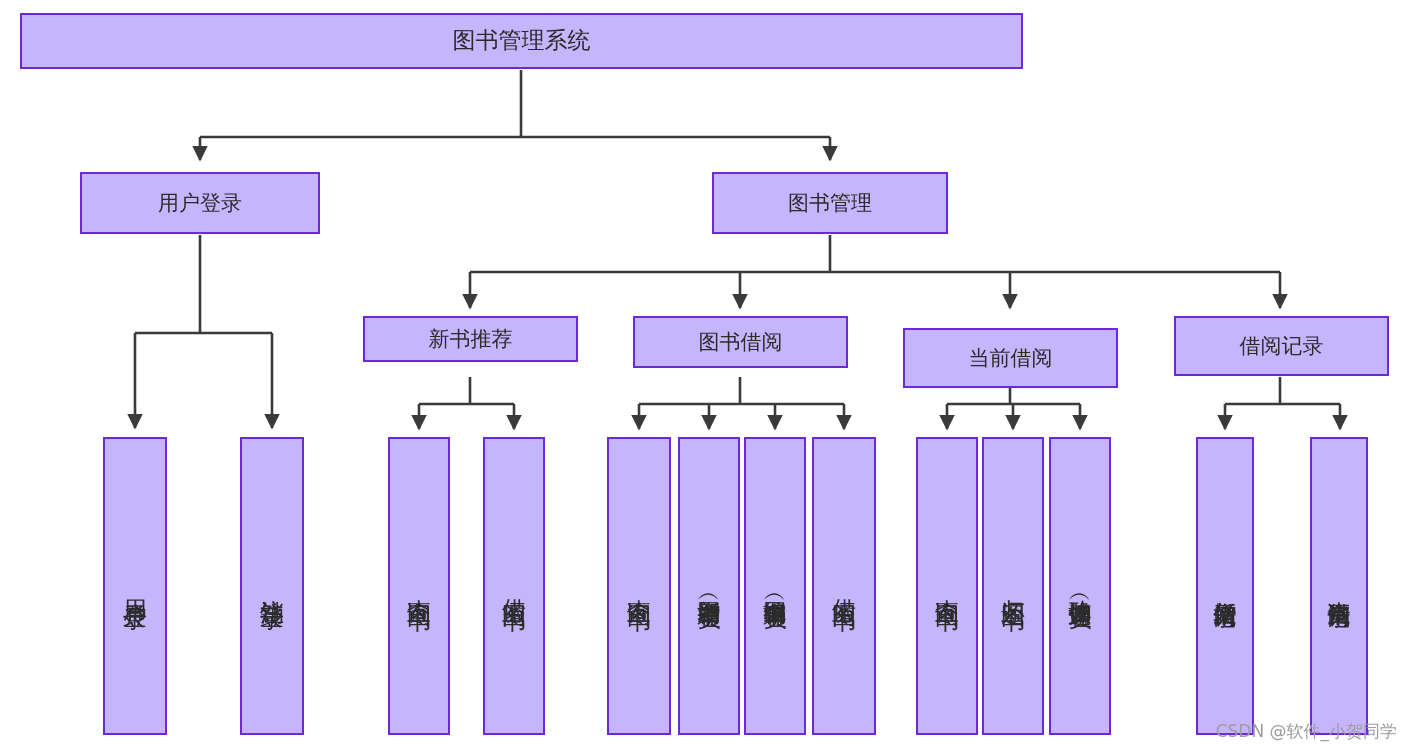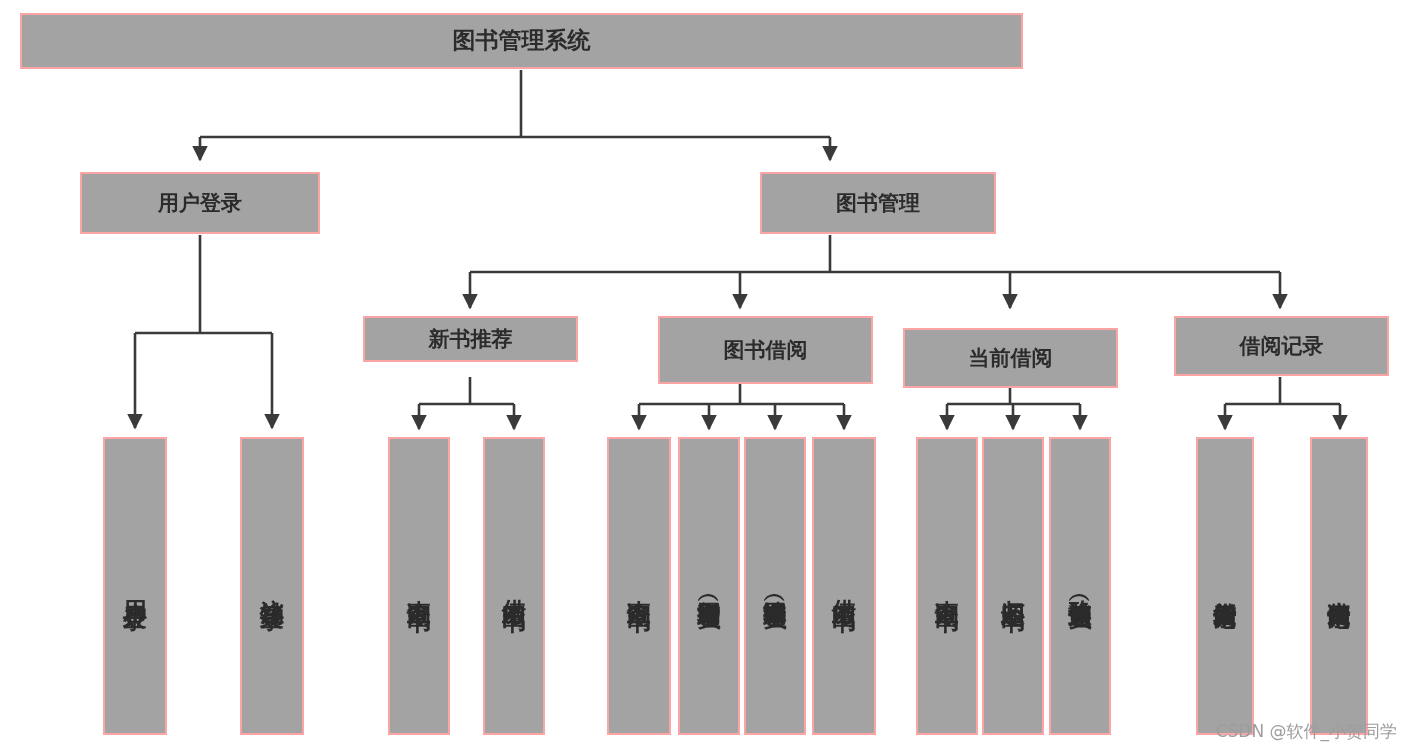--- a/index.html
+++ b/index.html
@@ -18,27 +18,26 @@
   #edges{
     position:absolute;
     left:0; top:0;
     width:1405px;
     height:747px;
     pointer-events:none;
   }
   .node{
     position:absolute;
     box-sizing:border-box;
-    background:#a3a3a3;
-    border:2px solid #fca5a5;
+    background:#c4b5fd;
+    border:2px solid #6d28d9;
     display:flex;
     align-items:center;
     justify-content:center;
     z-index:2;
-    font-weight:bold;
   }
   .node-label{
     color:#2b2b2b;
     line-height:1.18;
     text-align:center;
     white-space:nowrap;
   }
   
   .lvl-root .node-label{ font-size:23px; }
   .lvl-branch .node-label{ font-size:21px; }
@@ -129,28 +128,28 @@
     </g>
   </svg>
 
   <div class="node lvl-root" style="left:20px; top:13px; width:1003px; height:56px;">
     <span class="node-label">图书管理系统</span>
   </div>
 
   <div class="node lvl-branch" style="left:80px; top:172px; width:240px; height:62px;">
     <span class="node-label">用户登录</span>
   </div>
-  <div class="node lvl-branch" style="left:712px; top:172px; width:236px; height:62px;margin-left:48px;">
+  <div class="node lvl-branch" style="left:712px; top:172px; width:236px; height:62px;">
     <span class="node-label">图书管理</span>
   </div>
 
   <div class="node lvl-group" style="left:363px; top:316px; width:215px; height:46px;">
     <span class="node-label">新书推荐</span>
   </div>
-  <div class="node lvl-group" style="left:658px; top:316px; width:215px; height:68px;">
+  <div class="node lvl-group" style="left:633px; top:316px; width:215px; height:52px;">
     <span class="node-label">图书借阅</span>
   </div>
   <div class="node lvl-group" style="left:903px; top:328px; width:215px; height:60px;">
     <span class="node-label">当前借阅</span>
   </div>
   <div class="node lvl-group" style="left:1174px; top:316px; width:215px; height:60px;">
     <span class="node-label">借阅记录</span>
   </div>
 
   <div class="node vertical" style="left:103px; top:437px; width:64px; height:298px;">

